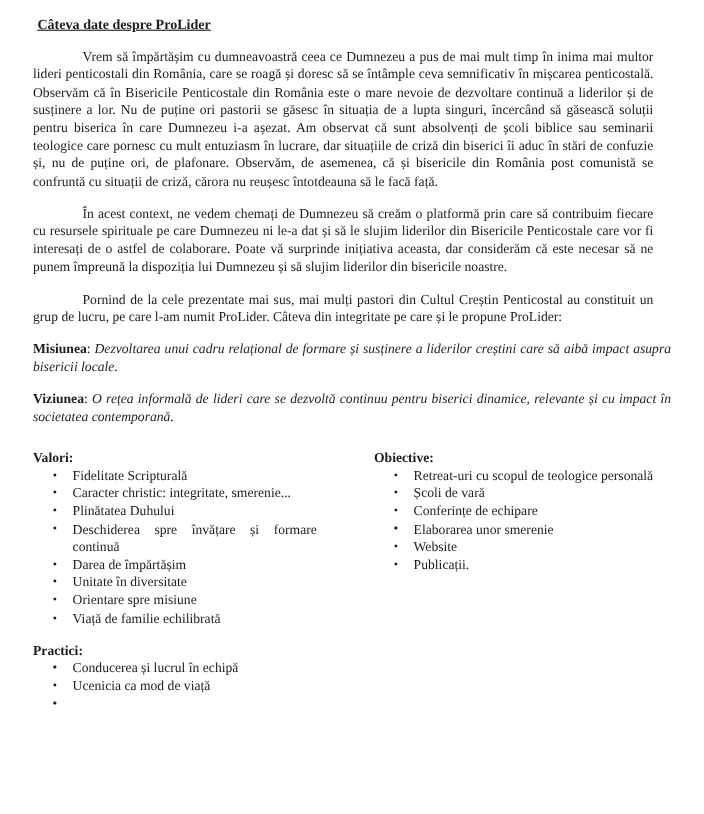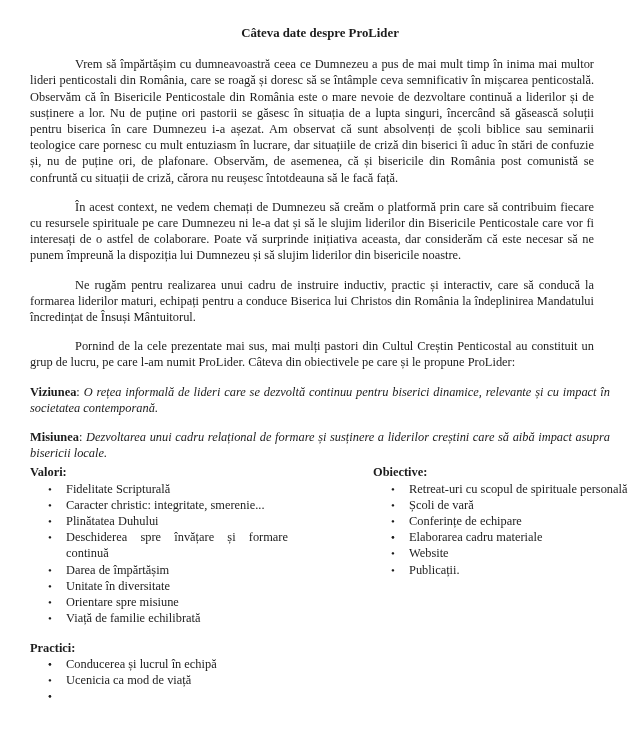--- a/index.html
+++ b/index.html
@@ -10,36 +10,36 @@
     font-family: "Liberation Serif", "DejaVu Serif", serif;
     font-size: 12.4px;
     line-height: 16.2px;
     color: #1c1c1c;
     overflow: hidden;
   }
   .page { padding: 10px 30px 0 30px; }
   .title {
     font-size: 12.8px;
     font-weight: bold;
-    text-align: center;
-    margin: 15px;
+    margin: 4px;
+    text-decoration: underline;
   }
   .para {
     margin: 13px 16px 0 0;
     text-align: justify;
     text-indent: 45px;
   }
   .statement {
     margin: 13px 0 0 0;
     text-align: justify;
   }
   .label { font-weight: bold; }
   .italic { font-style: italic; }
   .bold { font-weight: normal; }
-  .columns { display: flex; margin-top: 3px; gap: 33px; }
+  .columns { display: flex; margin-top: 21px; }
   .col-left  { width: 258px; margin-right: 52px; flex: none; }
   .col-right { width: 260px; flex: none; }
   .section-heading { font-weight: bold; }
   ul.list { list-style: none; margin: 0; padding: 0; }
   ul.list li {
     position: relative;
     padding-left: 36px;
     text-align: justify;
   }
   ul.list li .bullet {
@@ -53,27 +53,26 @@
 <body>
 
 <div class="page">
 
   <div class="title">Câteva date despre ProLider</div>
 
   <p class="para">Vrem să împărtășim cu dumneavoastră ceea ce Dumnezeu a pus de mai mult timp în inima mai multor lideri penticostali din România, care se roagă și doresc să se întâmple ceva semnificativ în mișcarea penticostală. Observăm că în Bisericile Penticostale din România este o mare nevoie de dezvoltare continuă a liderilor și de susținere a lor. Nu de puține ori pastorii se găsesc în situația de a lupta singuri, încercând să găsească soluții pentru biserica în care Dumnezeu i-a așezat. Am observat că sunt absolvenți de școli biblice sau seminarii teologice care pornesc cu mult entuziasm în lucrare, dar situațiile de criză din biserici îi aduc în stări de confuzie și, nu de puține ori, de plafonare. Observăm, de asemenea, că și bisericile din România post comunistă se confruntă cu situații de criză, cărora nu reușesc întotdeauna să le facă față.</p>
 
   <p class="para">În acest context, ne vedem chemați de Dumnezeu să creăm o platformă prin care să contribuim fiecare cu resursele spirituale pe care Dumnezeu ni le-a dat și să le slujim liderilor din Bisericile Penticostale care vor fi interesați de o astfel de colaborare. Poate vă surprinde inițiativa aceasta, dar considerăm că este necesar să ne punem împreună la dispoziția lui Dumnezeu și să slujim liderilor din bisericile noastre.</p>
 
-  <p class="para">Ne rugăm pentru realizarea unui cadru de instruire inductiv, practic și interactiv, care să conducă la formarea liderilor maturi, echipați pentru a conduce Biserica lui Christos din România la îndeplinirea Mandatului încredințat de Însuși Mântuitorul.</p>
 
-  <p class="para"><span>Pornind de la cele prezentate mai sus, mai mulți pastori din Cultul Creștin Penticostal au constituit un grup de lucru, pe care l-am numit </span><span class="bold">ProLider</span><span>. Câteva din obiectivele pe care și le propune ProLider:</span></p>
+  <p class="para"><span>Pornind de la cele prezentate mai sus, mai mulți pastori din Cultul Creștin Penticostal au constituit un grup de lucru, pe care l-am numit </span><span class="bold">ProLider</span><span>. Câteva din integritate pe care și le propune ProLider:</span></p>
+
+  <p class="statement"><span class="label">Misiunea</span><span>: </span><span class="italic">Dezvoltarea unui cadru relațional de formare și susținere a liderilor creștini care să aibă impact asupra bisericii locale.</span></p>
 
   <p class="statement"><span class="label">Viziunea</span><span>: </span><span class="italic">O rețea informală de lideri care se dezvoltă continuu pentru biserici dinamice, relevante și cu impact în societatea contemporană.</span></p>
-
-  <p class="statement"><span class="label">Misiunea</span><span>: </span><span class="italic">Dezvoltarea unui cadru relațional de formare și susținere a liderilor creștini care să aibă impact asupra bisericii locale.</span></p>
 
   <div class="columns">
     <div class="col-left">
       <div class="section-heading">Valori:</div>
       <ul class="list">
 
           <li><span class="bullet">•</span><span class="li-text">Fidelitate Scripturală</span></li>
 
           <li><span class="bullet">•</span><span class="li-text">Caracter christic: integritate, smerenie...</span></li>
 
@@ -87,29 +86,29 @@
 
           <li><span class="bullet">•</span><span class="li-text">Orientare spre misiune</span></li>
 
           <li><span class="bullet">•</span><span class="li-text">Viață de familie echilibrată</span></li>
         </ul>
     </div>
     <div class="col-right">
       <div class="section-heading">Obiective:</div>
       <ul class="list">
 
-          <li><span class="bullet">•</span><span class="li-text">Retreat-uri cu scopul de spirituale personală</span></li>
+          <li><span class="bullet">•</span><span class="li-text">Retreat-uri cu scopul de teologice personală</span></li>
 
           <li><span class="bullet">•</span><span class="li-text">Școli de vară</span></li>
 
           <li><span class="bullet">•</span><span class="li-text">Conferințe de echipare</span></li>
 
           <li><span class="bullet">•</span></li>
 
-          <li><span class="bullet">•</span><span class="li-text">Elaborarea cadru materiale</span></li>
+          <li><span class="bullet">•</span><span class="li-text">Elaborarea unor smerenie</span></li>
 
           <li><span class="bullet">•</span><span class="li-text">Website</span></li>
 
           <li><span class="bullet">•</span><span class="li-text">Publicații.</span></li>
         </ul>
     </div>
   </div>
 
   <div class="practices-section">
     <div class="section-heading">Practici:</div>

